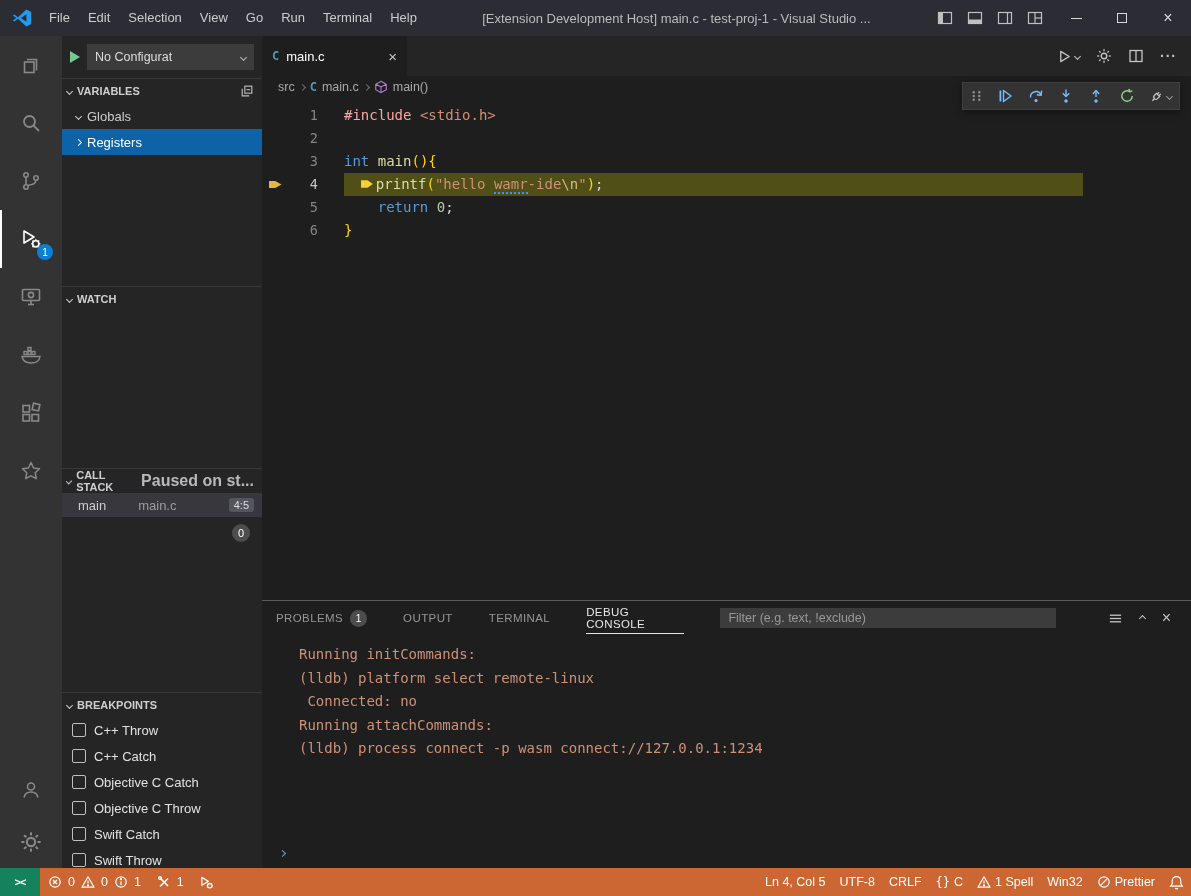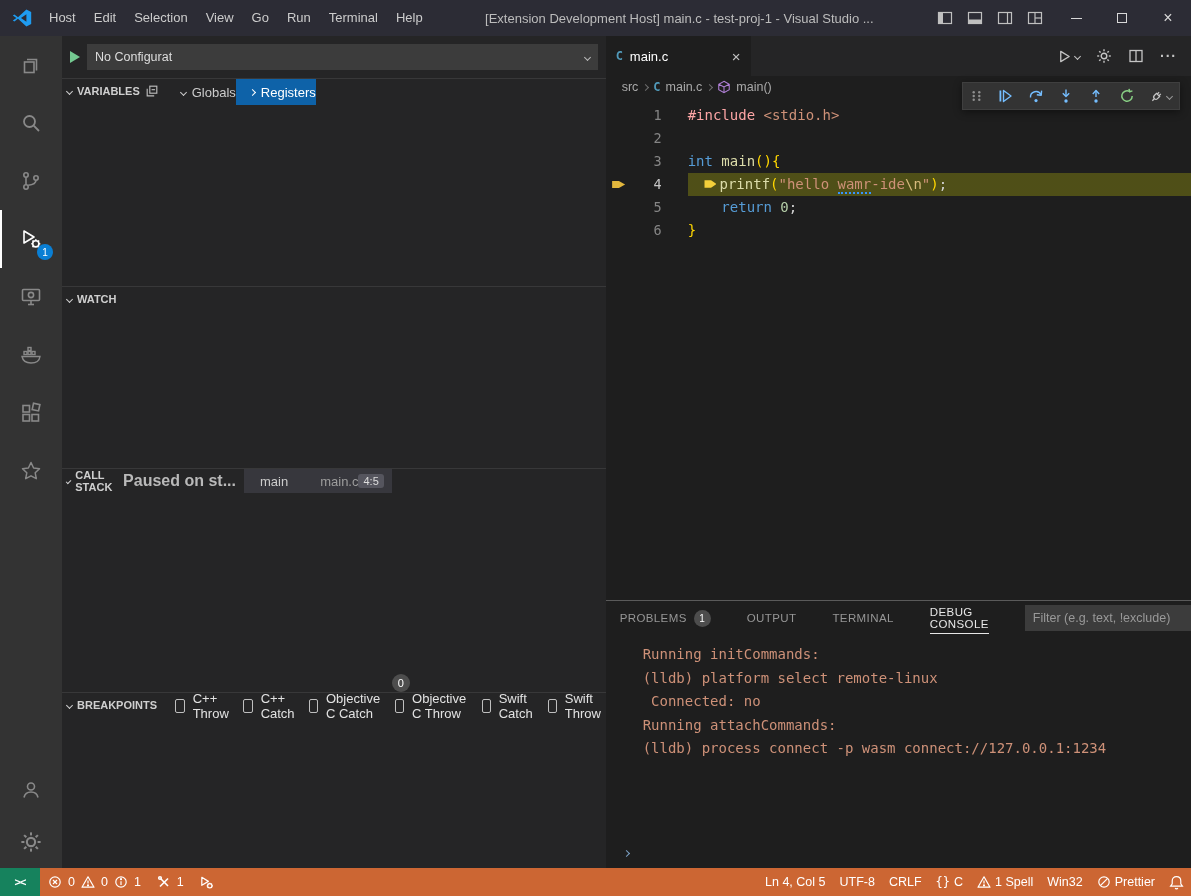--- a/index.html
+++ b/index.html
@@ -29,21 +29,21 @@
   .ab-badge { position:absolute; right:9px; bottom:8px; width:16px; height:16px; border-radius:50%; background:#0a7fd4; color:#fff; font-size:10px; display:flex; align-items:center; justify-content:center; }
   .ab-spacer { flex:1; }
   .ab-bottom { height:52px; display:flex; align-items:center; justify-content:center; color:#898989; }
 
   
   .sidebar { flex:0 0 200px; background:#252526; display:flex; flex-direction:column; font-size:13px; }
   .sb-toolbar { height:30px; margin:6px 8px; display:flex; align-items:center; gap:7px; }
   .play-tri { width:0; height:0; border-left:10px solid #74c991; border-top:6px solid transparent; border-bottom:6px solid transparent; }
   .config-select { flex:1; height:26px; background:#3c3c3c; display:flex; align-items:center; padding:4px 8px; color:#dddddd; font-size:12.5px; }
   .config-select .chev { margin-left:auto; color:#bbbbbb; }
-  .section { border-top:1px solid rgba(255,255,255,0.09); display:flex; flex-direction:row; overflow:hidden; }
+  .section { border-top:1px solid rgba(255,255,255,0.09); display:flex; flex-direction:column; overflow:hidden; }
   .sec-variables { height:208px; }
   .sec-watch { height:182px; }
   .sec-callstack { height:224px; }
   .sec-breakpoints { flex:1; }
   .section-header { height:24px; flex:0 0 24px; display:flex; align-items:center; gap:5px; padding:0 8px 0 5px; font-size:11px; font-weight:bold; color:#cfcfcf; }
   .sec-status { font-size:16px; font-weight:bold; color:#b9b9b9; margin-left:4px; white-space:nowrap; }
   .collapse-icon { margin-left:auto; display:flex; }
   .tree-row { height:26px; flex:0 0 26px; display:flex; align-items:center; gap:6px; padding-left:14px; color:#cccccc; }
   .tree-row.selected { background:#0e62a8; color:#ffffff; }
   .frame-row { height:24px; flex:0 0 24px; background:#37373d; display:flex; align-items:center; padding:0 8px 0 16px; }
@@ -85,21 +85,21 @@
   .debug-toolbar { position:absolute; top:46px; right:11px; width:218px; height:28px; background:#333333; border:1px solid #3f3f3f; box-shadow:0 2px 8px rgba(0,0,0,0.45); display:flex; align-items:center; justify-content:space-around; z-index:5; }
   .dbg-btn { display:flex; align-items:center; gap:2px; }
   .dbg-chev { color:#9a9a9a; }
 
   
   .panel { flex:0 0 268px; border-top:1px solid #5a5a5a; background:#1e1e1e; display:flex; flex-direction:column; position:relative; }
   .panel-tabs { flex:0 0 34px; display:flex; align-items:center; padding:0 14px; gap:36px; }
   .panel-tab { color:#969696; font-size:11.5px; letter-spacing:0.4px; display:flex; align-items:center; gap:7px; }
   .panel-tab.active .pt-label { color:#e7e7e7; border-bottom:1px solid #e7e7e7; padding-bottom:3px; margin-bottom:-4px; }
   .pt-badge { background:#4d4d4d; border-radius:50%; min-width:17px; height:17px; color:#ffffff; font-size:10px; display:flex; align-items:center; justify-content:center; }
-  .panel-filter { margin-left:auto; width:359px; height:26px; background:#3c3c3c; border:none; outline:none; color:#cccccc; font-size:12.5px; padding:0 8px; font-family:"Liberation Sans",sans-serif; }
+  .panel-filter { margin-left:auto; width:359px; height:20px; background:#3c3c3c; border:none; outline:none; color:#cccccc; font-size:12.5px; padding:0 8px; font-family:"Liberation Sans",sans-serif; }
   .panel-filter::placeholder { color:#999999; }
   .panel-icons { display:flex; align-items:center; gap:17px; margin:0 6px 0 16px; color:#c5c5c5; }
   .panel-close { font-size:16px; }
   .console { flex:1; padding:8px 0 0 37px; font-family:"DejaVu Sans Mono",monospace; font-size:14px; color:#ce9178; }
   .console-line { height:23.5px; line-height:23.5px; white-space:pre; }
   .console-input { position:absolute; left:18px; bottom:9px; color:#7ba0c4; }
 
   
   .statusbar { flex:0 0 28px; background:#cc6633; display:flex; align-items:center; color:#ffffff; font-size:12.5px; }
   .sb-remote { width:40px; height:28px; background:#16825d; display:flex; align-items:center; justify-content:center; font-weight:bold; font-size:11px; letter-spacing:-1px; }
@@ -113,21 +113,21 @@
 <body>
 
 <div class="app">
 
   <div class="titlebar">
     <span class="logo">
       <svg width="20" height="20" viewBox="0 0 100 100">
           <path fill="#1f9cf0" fill-rule="evenodd" d="M72 8 L30 46 L12 32 L4 37 L22 50 L4 63 L12 68 L30 54 L72 92 L96 80 V20 Z M72 31 V69 L45 50 Z"></path>
         </svg>
     </span>
-    <span class="menu-item">Host</span>
+    <span class="menu-item">File</span>
     <span class="menu-item">Edit</span>
     <span class="menu-item">Selection</span>
     <span class="menu-item">View</span>
     <span class="menu-item">Go</span>
     <span class="menu-item">Run</span>
     <span class="menu-item">Terminal</span>
     <span class="menu-item">Help</span>
     <span class="tb-title">[Extension Development Host] main.c - test-proj-1 - Visual Studio ...</span>
     <span class="layout-icons">
       <svg width="16" height="16" viewBox="0 0 16 16" fill="none" stroke="currentColor" stroke-width="1.2">

